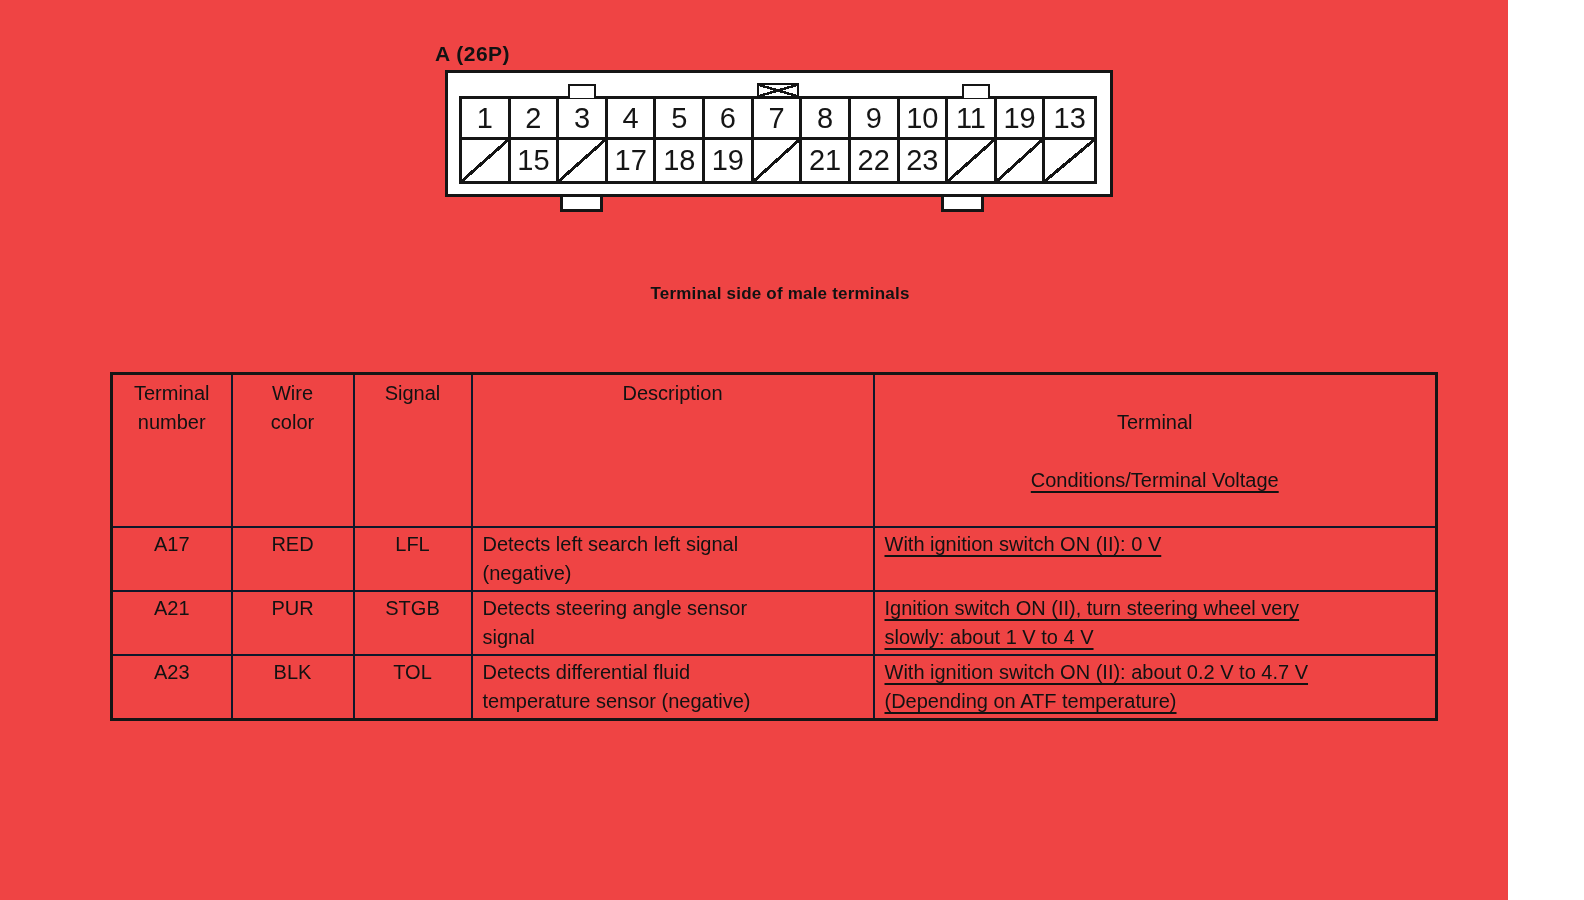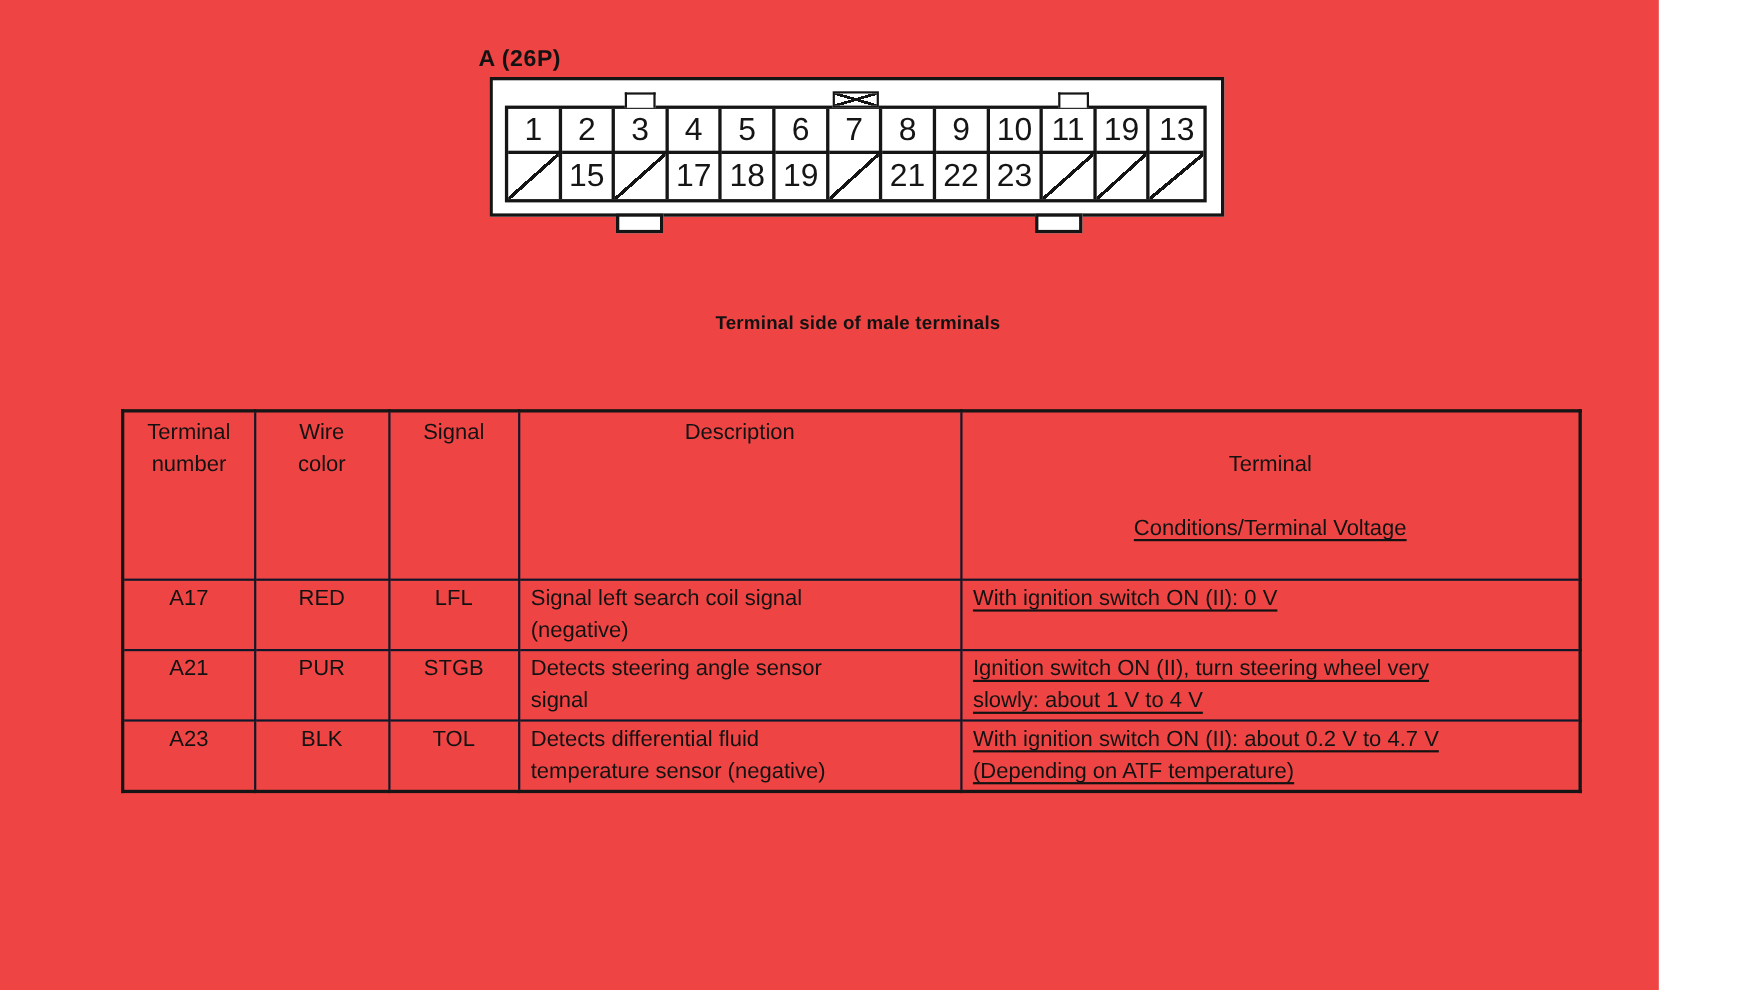--- a/index.html
+++ b/index.html
@@ -143,21 +143,21 @@
       <th>Description</th>
       <th class="hm">
         <span>Terminal</span>
         <span class="u">Conditions/Terminal Voltage</span>
       </th>
     </tr>
     <tr class="r60">
       <td class="c">A17</td>
       <td class="c">RED</td>
       <td class="c">LFL</td>
-      <td class="l">Signal left search coil signal
+      <td class="l">Detects left search left signal
 (negative)</td>
       <td class="l u">With ignition switch ON (II): 0 V</td>
     </tr>
     <tr class="r60">
       <td class="c">A21</td>
       <td class="c">PUR</td>
       <td class="c">STGB</td>
       <td class="l">Detects steering angle sensor
 signal</td>
       <td class="l u">Ignition switch ON (II), turn steering wheel very

